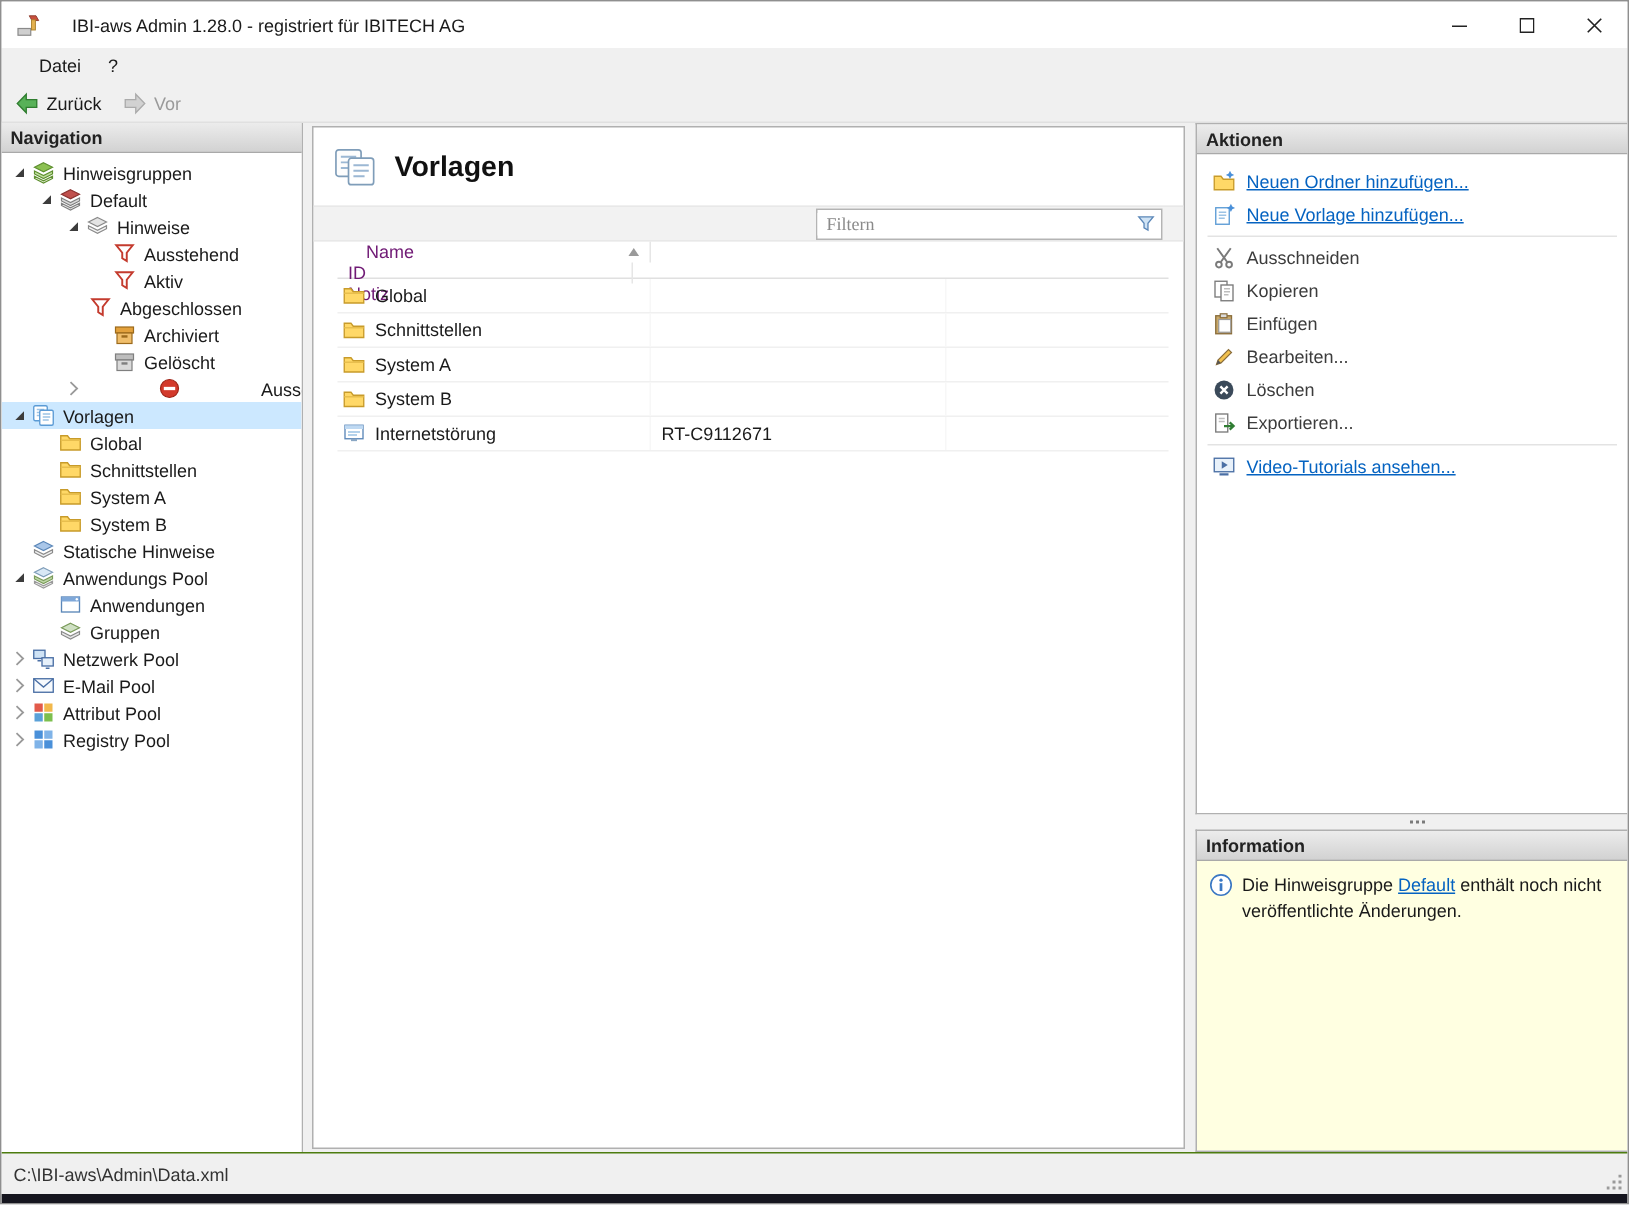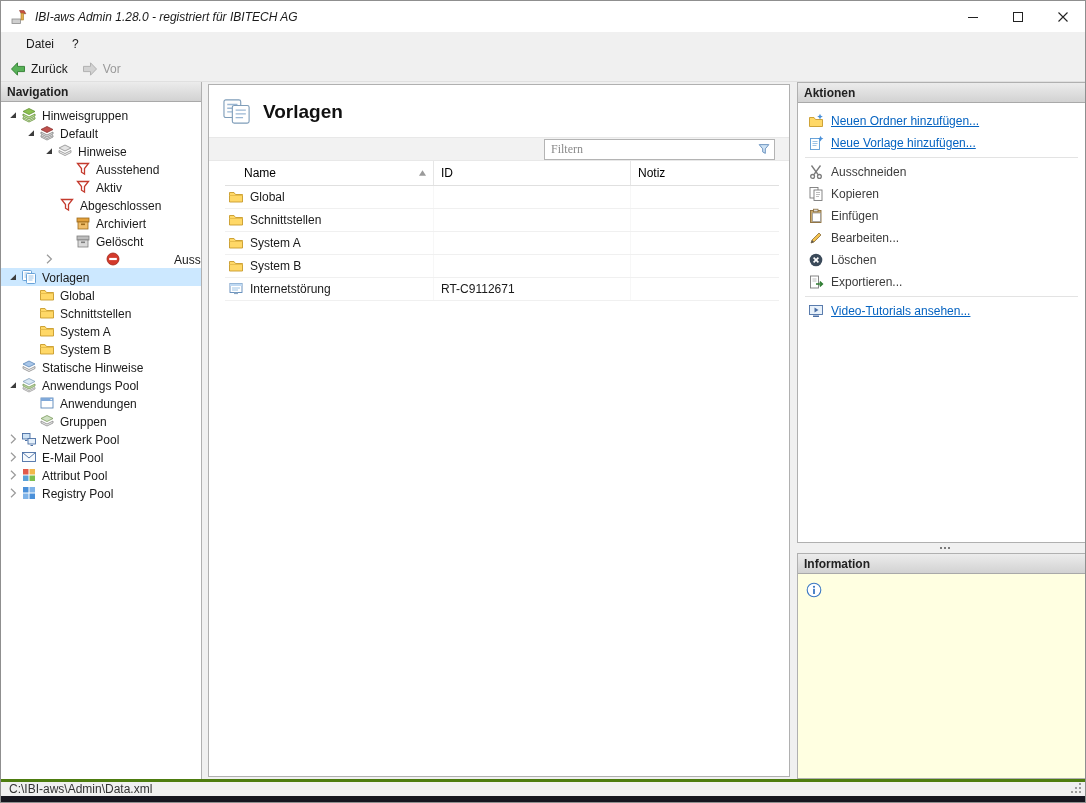--- a/index.html
+++ b/index.html
@@ -12,21 +12,21 @@
   .window {
     width: 1086px; height: 803px;
     border: 1px solid #8f8f8f;
     background: #f0f0f0;
     display: flex; flex-direction: column;
     overflow: hidden;
   }
   
   .titlebar { height: 31px; background: #fff; display: flex; align-items: center; flex: none; }
   .titlebar .app-icon { margin-left: 10px; width: 16px; height: 16px; }
-  .titlebar .title { margin-left: 8px; font-style: italic; }
+  .titlebar .title { margin-left: 21px; }
   .win-controls { margin-left: auto; display: flex; height: 100%; }
   .win-btn { width: 45px; height: 100%; display: flex; align-items: center; justify-content: center; }
   
   .menubar { height: 24px; background: #f0f0f0; display: flex; align-items: center; padding-left: 16px; flex: none; }
   .menu-item { padding: 4px 9px; }
   .toolbar { height: 26px; background: #f0f0f0; display: flex; align-items: center; padding-left: 4px; border-bottom: 1px solid #e0e0e0; flex: none; }
   .tool-btn { display: flex; align-items: center; gap: 5px; padding: 2px 9px 2px 5px; }
   .tool-btn.disabled { color: #9a9a9a; }
   
   .bodyarea { flex: 1; display: flex; overflow: hidden; background: #f0f0f0; }
@@ -49,21 +49,21 @@
   
   .main-panel { flex: 1; margin: 2px 7px 2px 6px; border: 1px solid #b0b0b0; background: #fff; display: flex; flex-direction: column; overflow: hidden; }
   .main-title-row { display: flex; align-items: center; gap: 11px; padding: 13px 0 12px 13px; }
   .page-title { font-size: 19px; font-weight: bold; color: #111; }
   .filter-band { height: 24px; flex: none; background: #f2f2f2; border-top: 1px solid #e8e8e8; border-bottom: 1px solid #e8e8e8; display: flex; align-items: center; justify-content: flex-end; padding-right: 14px; font-family: Liberation Serif, serif; }
   .filter-box { width: 231px; height: 21px; background: #fff; border: 1px solid #b4b4b4; display: flex; align-items: center; }
   .filter-box input { flex: 1; min-width: 0; border: none; outline: none; padding: 0 6px; font: inherit; color: #333; }
   .filter-box input::placeholder { color: #8a8a8a; }
   .filter-box .funnel { width: 20px; }
   .table-wrap { margin: 0 10px 0 16px; }
-  .grid-header { display: flex; height: 25px; border-bottom: 1px solid #e0e0e0; color: #000000; }
+  .grid-header { display: flex; height: 25px; border-bottom: 1px solid #e0e0e0; color: #701a75; flex-direction: column; }
   .gh { display: flex; align-items: center; height: 100%; }
   .gh-name { width: 209px; padding-left: 19px; border-right: 1px solid #e6e6e6; }
   .gh-name .sort { margin-left: auto; margin-right: 6px; display: inline-flex; }
   .gh-id { width: 197px; padding-left: 7px; border-right: 1px solid #e6e6e6; }
   .gh-notiz { flex: 1; padding-left: 7px; }
   .grid-row { display: flex; height: 23px; border-bottom: 1px solid #f0f0f0; }
   .gr-name { width: 209px; display: flex; align-items: center; gap: 6px; padding-left: 3px; border-right: 1px solid #f7f7f7; height: 100%; }
   .gr-id { width: 197px; display: flex; align-items: center; padding-left: 7px; border-right: 1px solid #f7f7f7; height: 100%; }
   .gr-notiz { flex: 1; height: 100%; }
   
@@ -72,21 +72,21 @@
   .actions-body { flex: 1; background: #fff; padding-top: 7px; overflow: hidden; }
   .action-item { display: flex; align-items: center; gap: 7px; height: 22px; padding-left: 10px; color: #3c3c3c; }
   .action-item.link .label { color: #0563c1; text-decoration: underline; }
   .action-sep { border-top: 1px solid #e3e3e3; margin: 3px 7px; }
   .splitter { height: 10px; flex: none; background: #f0f0f0; display: flex; align-items: center; justify-content: center; }
   .grip-dots { width: 2px; height: 2px; background: #7a7a7a; box-shadow: 4px 0 #7a7a7a, 8px 0 #7a7a7a; }
   .info-panel { flex: 1; display: flex; flex-direction: column; border: 1px solid #b0b0b0; border-right: 0; overflow: hidden; }
   .info-body { flex: 1; background: #ffffe1; padding: 8px; display: flex; gap: 6px; align-items: flex-start; line-height: 1.4; }
   .info-link { color: #0563c1; text-decoration: underline; cursor: pointer; }
   
-  .statusbar { height: 17px; flex: none; background: #f0f0f0; border-top: 3px solid #4d7c0f; display: flex; align-items: center; padding-left: 8px; color: #333; position: relative; }
+  .statusbar { height: 28px; flex: none; background: #f0f0f0; border-top: 1px solid #4d7c0f; display: flex; align-items: center; padding-left: 8px; color: #333; position: relative; }
   .statusbar .grip { position: absolute; right: 2px; bottom: 1px; }
   .taskbar-strip { height: 6px; flex: none; background: #16161f; }
   svg { display: block; }
 </style>
 </head>
 <body>
 
 <div class="window">
 
   <div class="titlebar">
@@ -638,20 +638,21 @@
       <div class="info-panel">
         <div class="panel-header">Information</div>
         <div class="info-body">
           <span class="icon16">
               <svg width="16" height="16" viewBox="0 0 16 16">
                 <circle cx="8" cy="8" r="6.8" fill="#fff" stroke="#3b78c3" stroke-width="1.1"></circle>
                 <circle cx="8" cy="4.8" r="1.1" fill="#3b78c3"></circle>
                 <rect x="7.1" y="6.8" width="1.8" height="5.2" fill="#3b78c3"></rect>
               </svg>
             </span>
+          <span class="msg"><span>Die Hinweisgruppe </span><a class="info-link">Default</a><span> enthält noch nicht veröffentlichte Änderungen.</span></span>
         </div>
       </div>
     </div>
 
   </div>
 
   <div class="statusbar">
     <span>C:\IBI-aws\Admin\Data.xml</span>
     <span class="grip">
         <svg width="12" height="12" viewBox="0 0 12 12">

